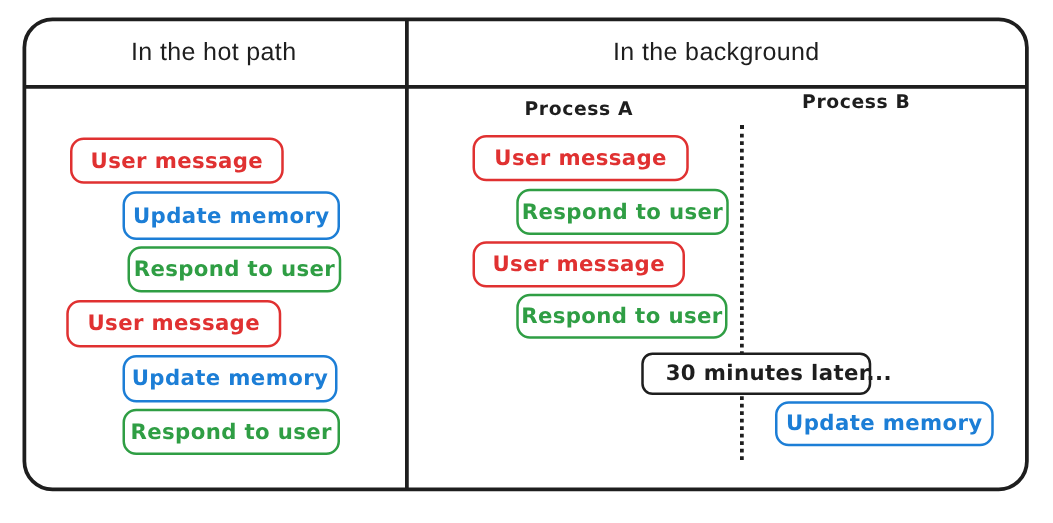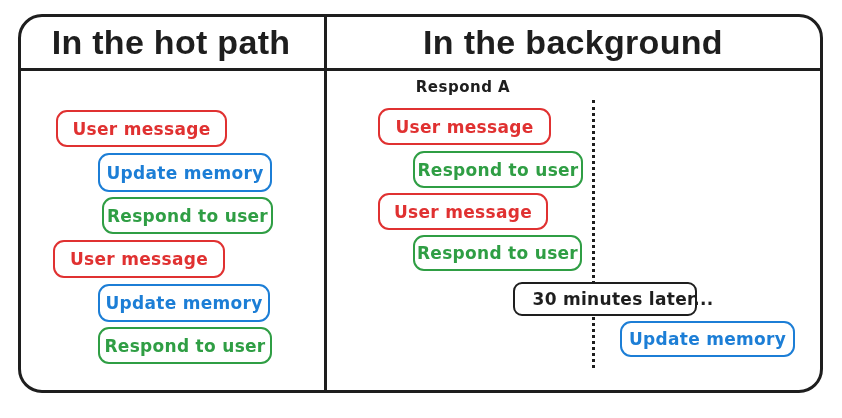--- a/index.html
+++ b/index.html
@@ -30,22 +30,22 @@
     position: absolute;
     left: 19px; top: 68px;
     width: 803px; height: 3px;
     background: #1e1e1e;
   }
   .panel-title {
     position: absolute;
     top: 17px; height: 51px;
     display: flex; align-items: center; justify-content: center;
     font-family: "Liberation Sans", sans-serif;
-    font-size: 34px;
-    font-weight: 700;
+    font-size: 20px;
+    font-weight: 400;
     color: #1e1e1e;
     letter-spacing: 0.3px;
     z-index: 3;
   }
   .panel-title.left  { left: 18px;  width: 306px; }
   .panel-title.right { left: 327px; width: 492px; }
   .process-label {
     position: absolute;
     font-size: 15px;
     font-weight: 600;
@@ -84,22 +84,23 @@
 <div class="canvas">
 
   <div class="frame"></div>
   <div class="v-divider"></div>
   <div class="h-sep"></div>
 
   <div class="panel-title left">In the hot path</div>
 
   <div class="panel-title right">In the background</div>
 
-  <div class="process-label a">Respond A</div>
+  <div class="process-label a">Process A</div>
 
+  <div class="process-label b">Process B</div>
 
   <div class="dotted-line"></div>
 
   <div class="box" style="left: 56px; top: 110px; width: 171px; height: 37px; color: rgb(224, 49, 49); border-color: rgb(224, 49, 49);">User message</div>
 
   <div class="box" style="left: 98px; top: 153px; width: 174px; height: 39px; color: rgb(28, 126, 214); border-color: rgb(28, 126, 214);">Update memory</div>
 
   <div class="box" style="left: 102px; top: 197px; width: 171px; height: 37px; color: rgb(47, 158, 68); border-color: rgb(47, 158, 68);">Respond to user</div>
 
   <div class="box" style="left: 53px; top: 240px; width: 172px; height: 38px; color: rgb(224, 49, 49); border-color: rgb(224, 49, 49);">User message</div>

